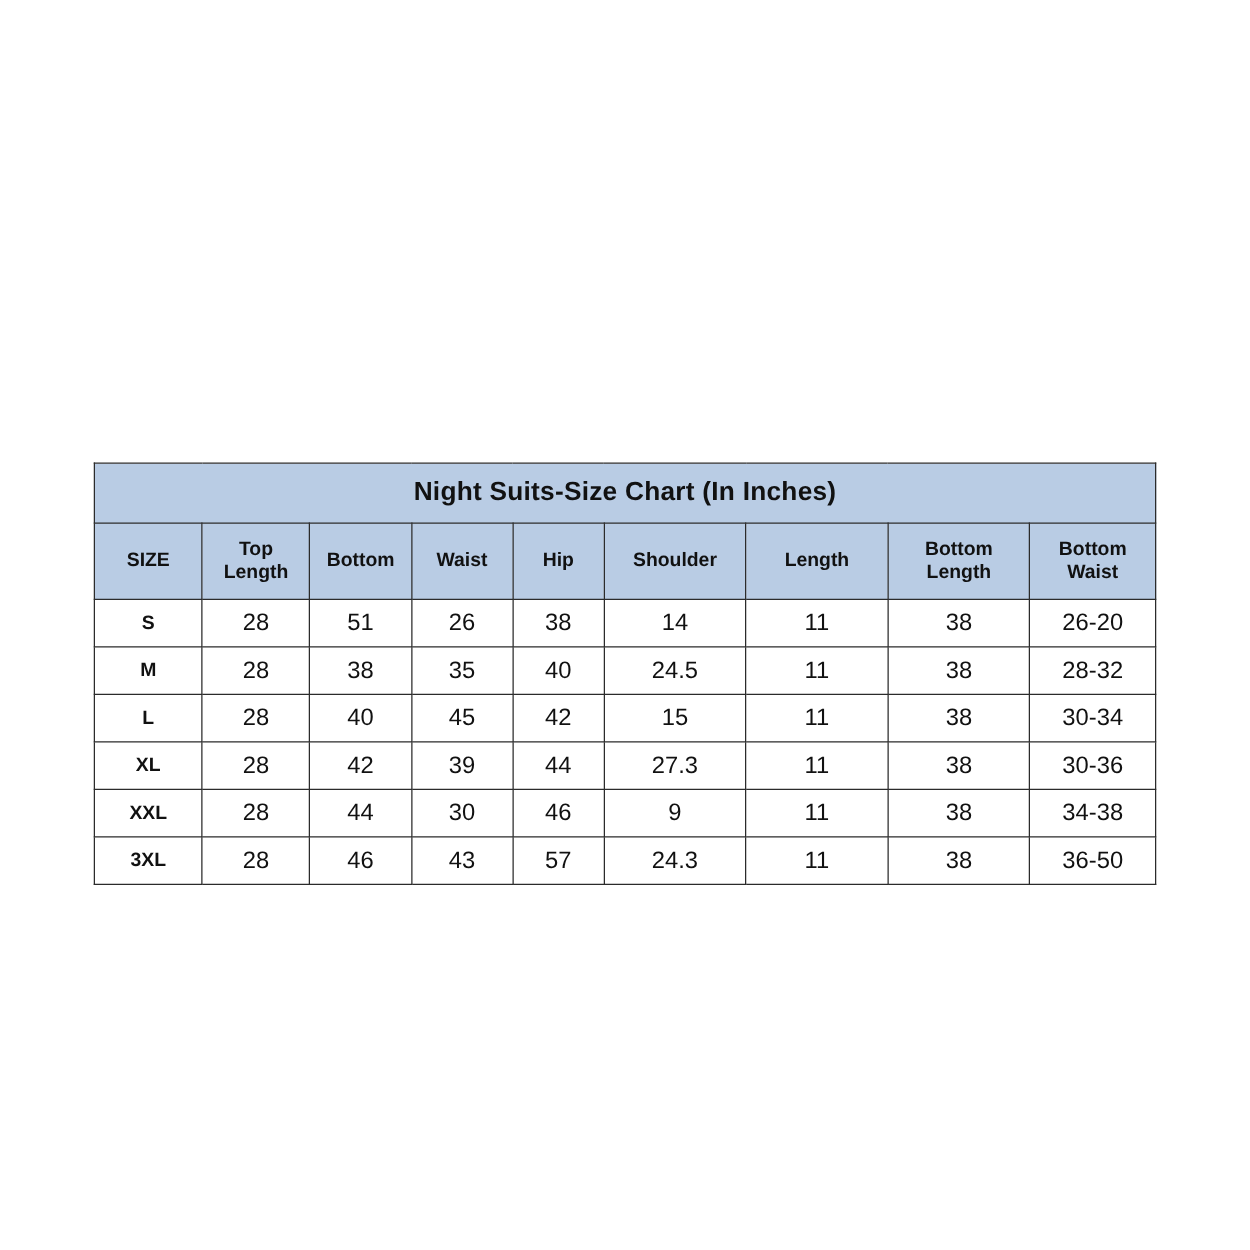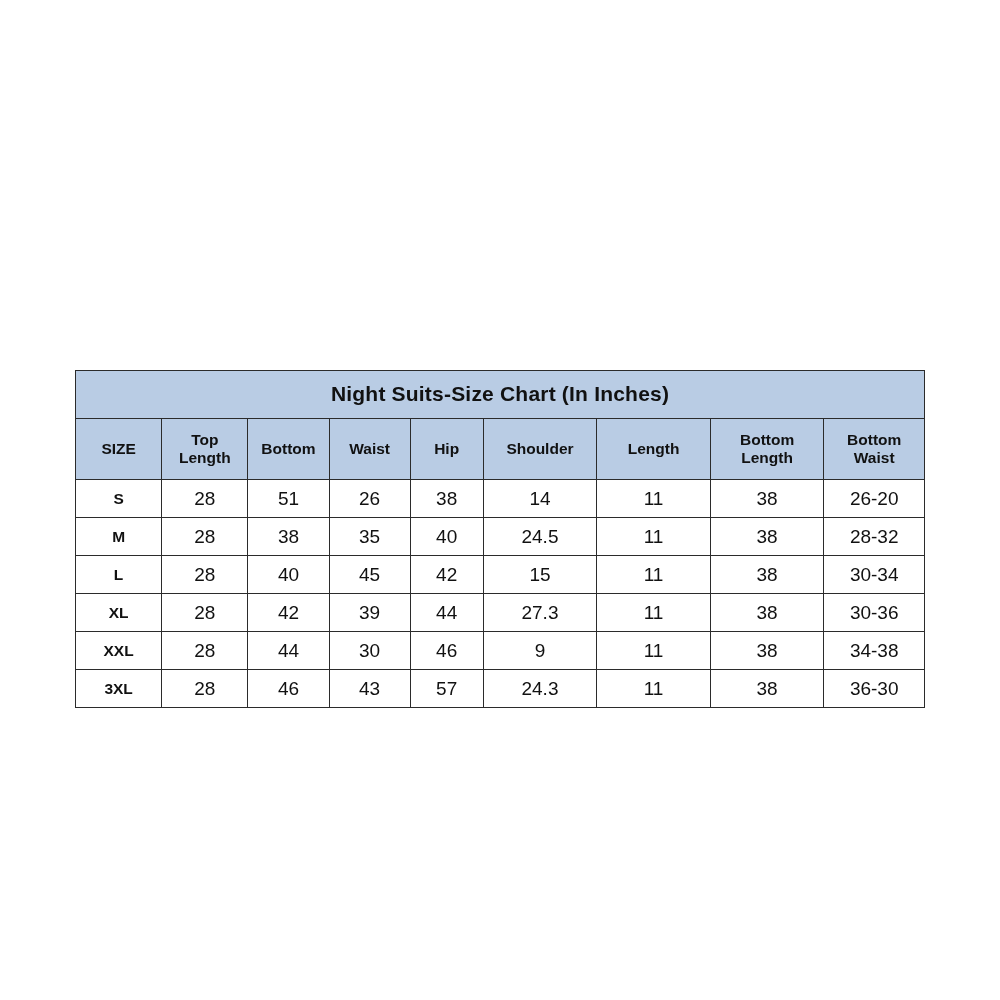--- a/index.html
+++ b/index.html
@@ -156,17 +156,17 @@
         </tr>
         <tr class="data-row">
           <td class="size-cell">3XL</td>
           <td>28</td>
           <td>46</td>
           <td>43</td>
           <td>57</td>
           <td>24.3</td>
           <td>11</td>
           <td>38</td>
-          <td>36-30</td>
+          <td>36-50</td>
         </tr>
       </tbody>
   </table>
 </div>
 
 </body></html>

